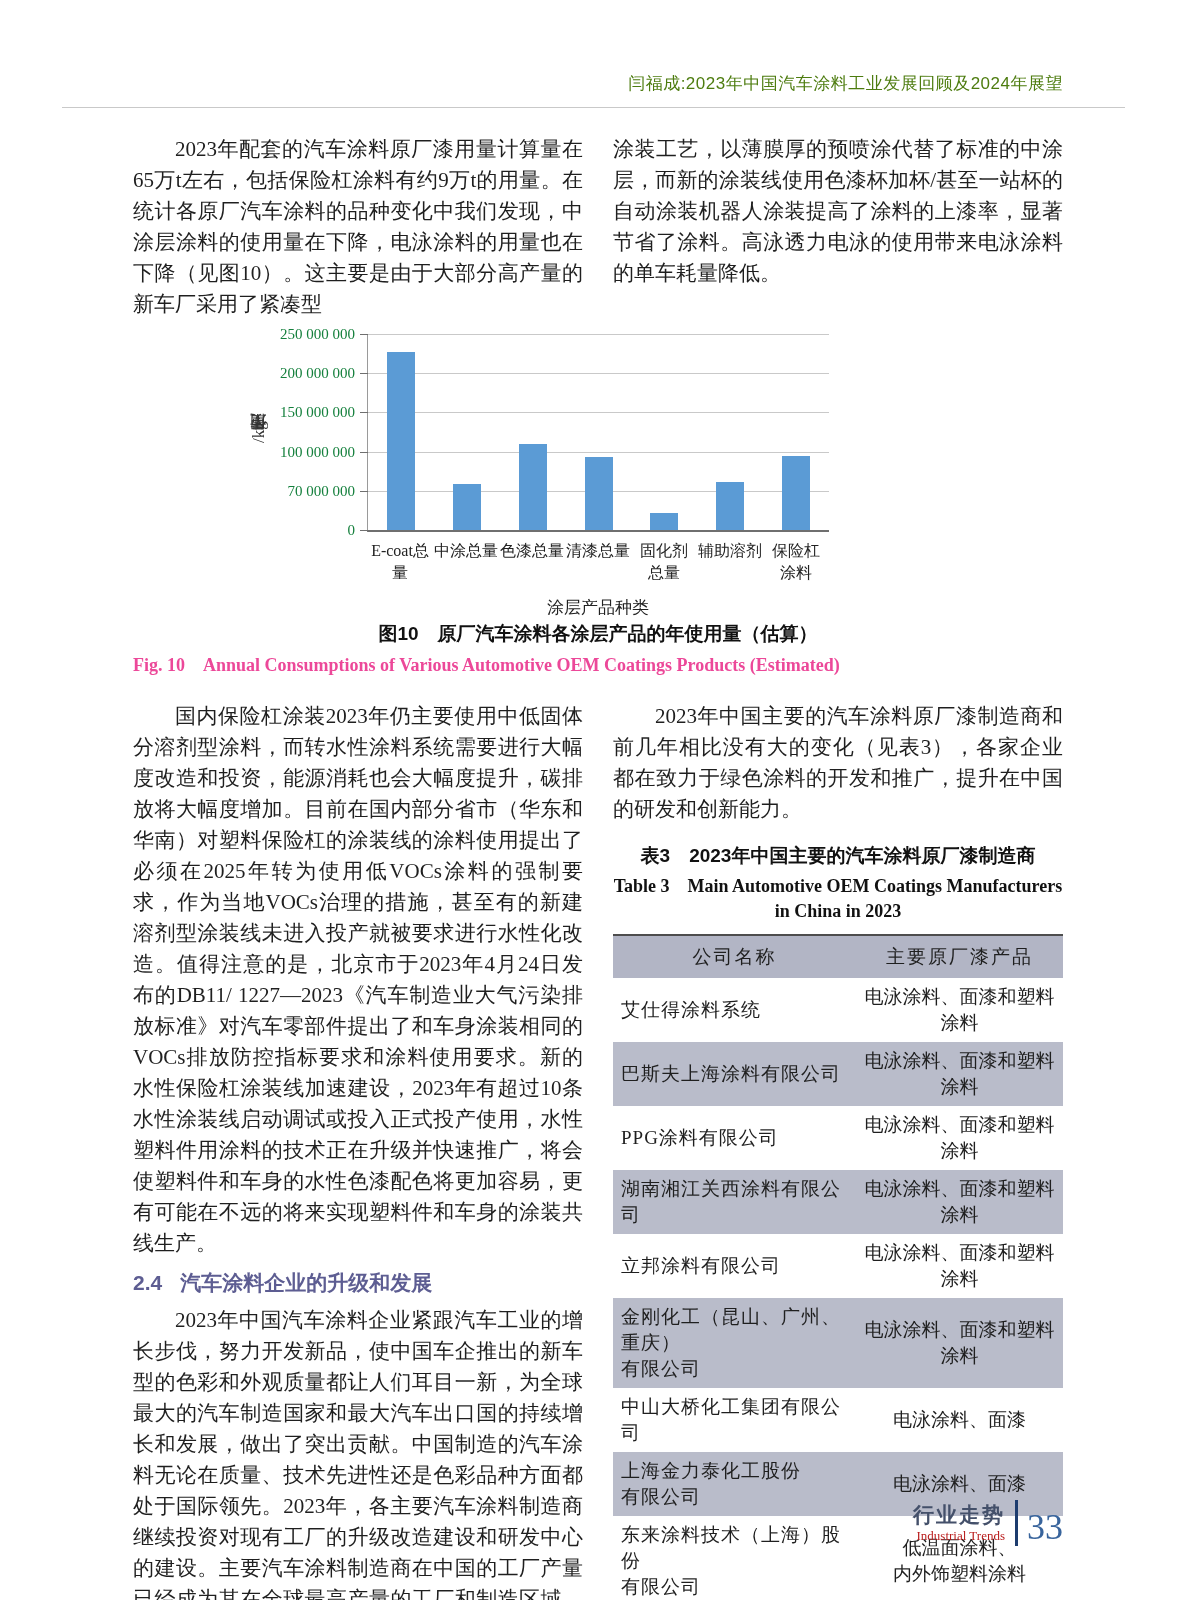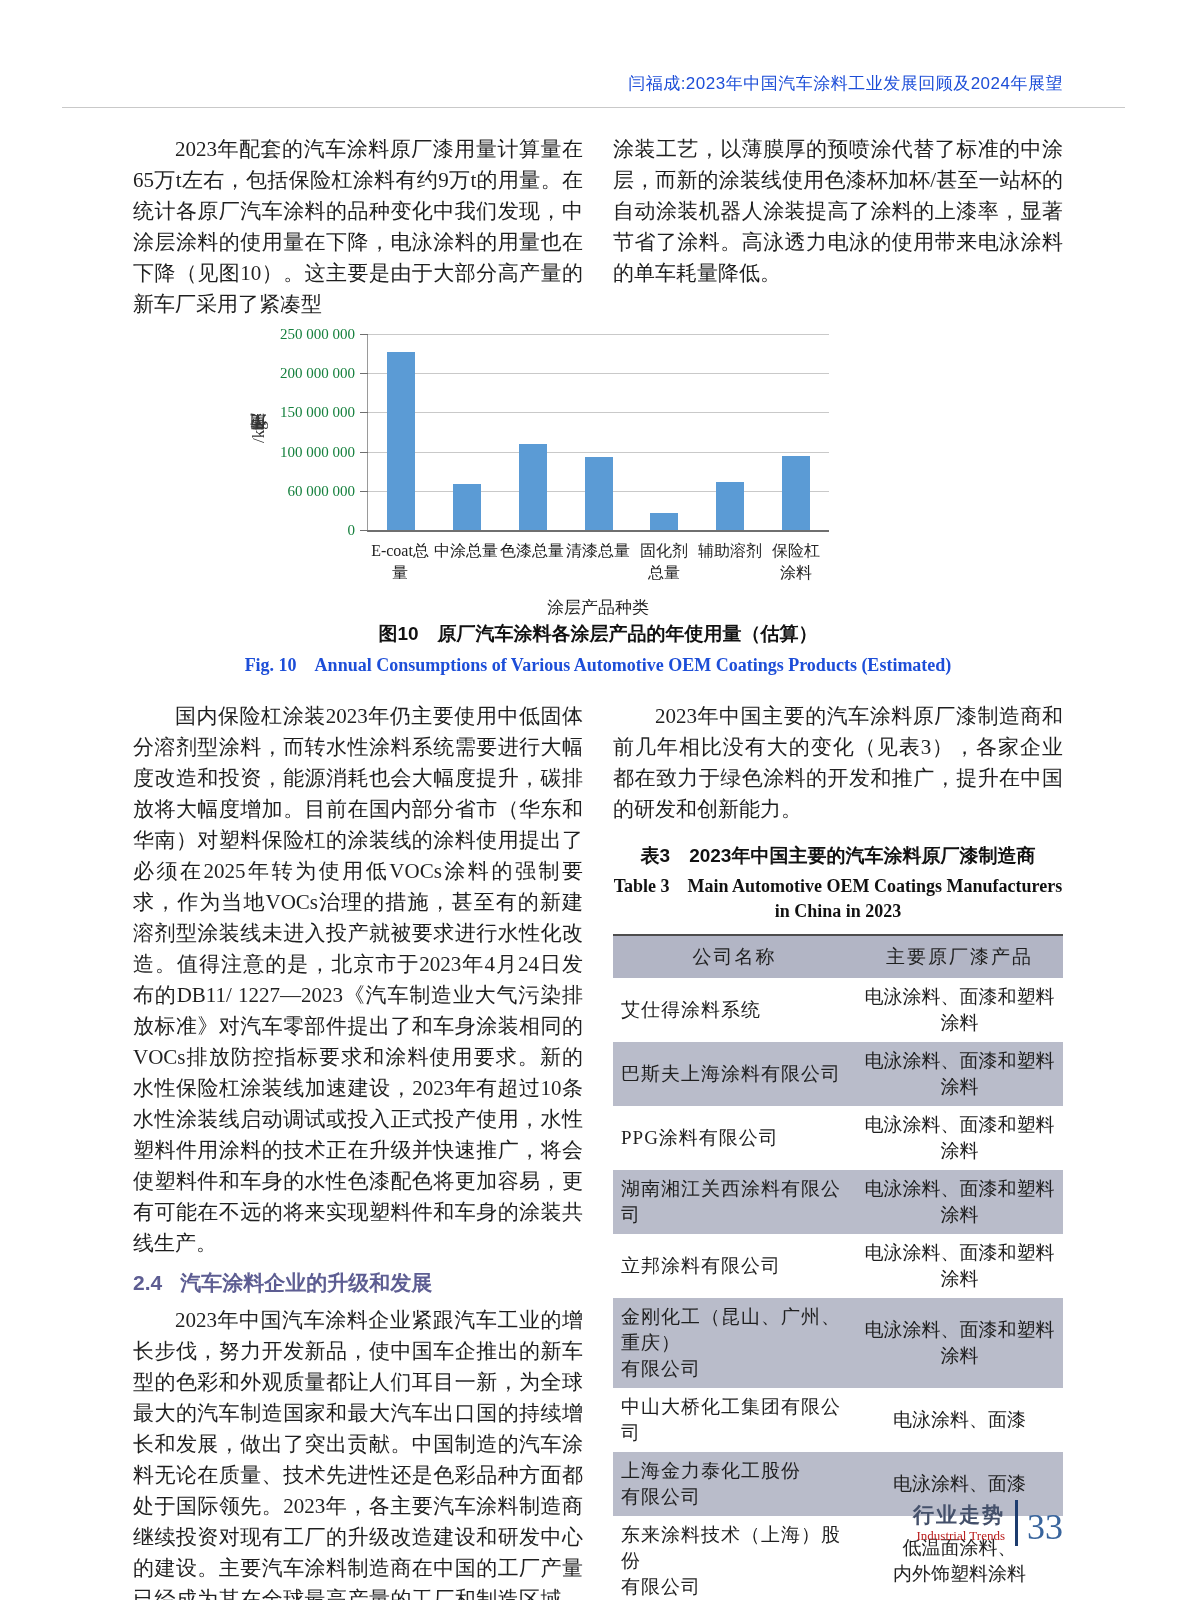--- a/index.html
+++ b/index.html
@@ -3,21 +3,21 @@
 <meta charset="utf-8">
 <style>
   html,body{margin:0;padding:0;background:#ffffff;}
   .page{
     position:relative;width:1187px;height:1600px;background:#ffffff;overflow:hidden;
     font-family:"Liberation Serif","DejaVu Serif",serif;color:#1f1f1f;
   }
   
   .running-head{padding:72px 124px 0 133px;text-align:right;
     font-family:"Liberation Sans","DejaVu Sans",sans-serif;
-    font-size:17px;color:#1d4ed8;letter-spacing:.5px;}
+    font-size:17px;color:#4d7c0f;letter-spacing:.5px;}
   .head-rule{border-top:1px solid #c9c9c9;margin:12px 62px 0 62px;height:0;}
   
   .content{margin:26px 124px 0 133px;width:930px;}
   .two-col{display:flex;gap:30px;}
   .col{width:450px;flex:0 0 450px;}
   .para{margin:0;font-size:21px;line-height:31px;text-align:justify;}
   .para.indent{text-indent:2em;}
   
   .figure-block{margin:14px 0 6px 0;}
   .chart-area{display:flex;margin-left:112px;}
@@ -30,21 +30,21 @@
   .gridline{position:absolute;left:0;right:0;height:1px;background:#c9c9c9;z-index:1;}
   .ymark{position:absolute;left:-8px;width:8px;height:1px;background:#6f6f6f;}
   .bars{position:absolute;left:0;right:0;top:0;bottom:0;display:flex;align-items:flex-end;z-index:2;}
   .slot{flex:1;display:flex;justify-content:center;align-items:flex-end;height:100%;}
   .bar{width:28px;}
   .x-labels{display:flex;margin-top:8px;}
   .xlabel{flex:1;text-align:center;font-size:16px;line-height:22px;color:#222;white-space:pre-line;}
   .x-title{text-align:center;font-size:17px;color:#222;margin-top:12px;}
   .cap-zh{margin-top:2px;text-align:center;font-size:19px;font-weight:bold;
     font-family:"Liberation Sans","DejaVu Sans",sans-serif;color:#111;}
-  .cap-en{margin-top:6px;text-align:center;font-size:18px;font-weight:bold;color:#1d4ed8;}
+  .cap-en{margin-top:6px;text-align:left;font-size:18px;font-weight:bold;color:#ec4899;}
   
   .section-heading{margin:10px 0 8px 0;font-size:21px;font-weight:bold;color:#5d5d92;
     font-family:"Liberation Sans","DejaVu Sans",sans-serif;}
   .sec-num{margin-right:18px;}
   
   .table-cap-zh{margin-top:18px;text-align:center;font-size:19px;font-weight:bold;
     font-family:"Liberation Sans","DejaVu Sans",sans-serif;color:#111;}
   .table-cap-en{margin-top:5px;text-align:center;font-size:18px;font-weight:bold;color:#111;
     white-space:pre-line;line-height:25px;}
   .oem-table{width:100%;border-collapse:collapse;margin-top:10px;
@@ -78,21 +78,21 @@
     <div class="two-col">
       <p class="para indent col">2023年配套的汽车涂料原厂漆用量计算量在65万t左右，包括保险杠涂料有约9万t的用量。在统计各原厂汽车涂料的品种变化中我们发现，中涂层涂料的使用量在下降，电泳涂料的用量也在下降（见图10）。这主要是由于大部分高产量的新车厂采用了紧凑型</p>
       <p class="para col">涂装工艺，以薄膜厚的预喷涂代替了标准的中涂层，而新的涂装线使用色漆杯加杯/甚至一站杯的自动涂装机器人涂装提高了涂料的上漆率，显著节省了涂料。高泳透力电泳的使用带来电泳涂料的单车耗量降低。</p>
     </div>
 
     <figure class="figure-block" style="margin-left:0;margin-right:0;">
       <div class="chart-area">
         <div class="y-title">使用量/kg</div>
         <div class="y-ticks">
             <div class="ytick" style="bottom: calc(0% - 9px);">0</div>
-            <div class="ytick" style="bottom: calc(20% - 9px);">60 000 000</div>
+            <div class="ytick" style="bottom: calc(20% - 9px);">70 000 000</div>
             <div class="ytick" style="bottom: calc(40% - 9px);">100 000 000</div>
             <div class="ytick" style="bottom: calc(60% - 9px);">150 000 000</div>
             <div class="ytick" style="bottom: calc(80% - 9px);">200 000 000</div>
             <div class="ytick" style="bottom: calc(100% - 9px);">250 000 000</div>
           </div>
         <div class="plot-col">
           <div class="plot">
             <div class="bars">
                 <div class="slot">
                   <div class="bar" style="height: 90.8%; background: rgb(91, 155, 213);"></div>

